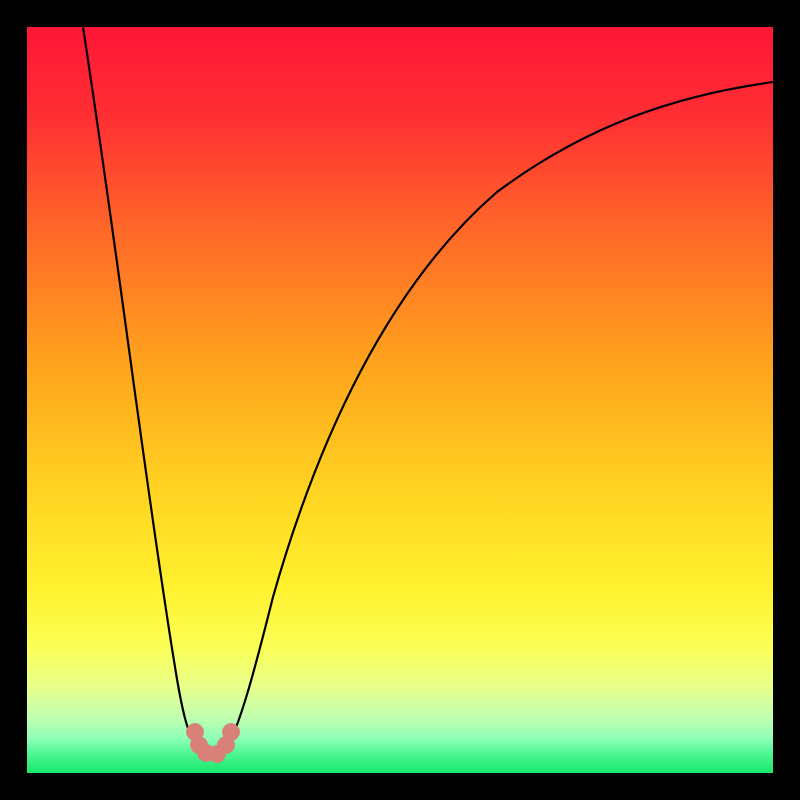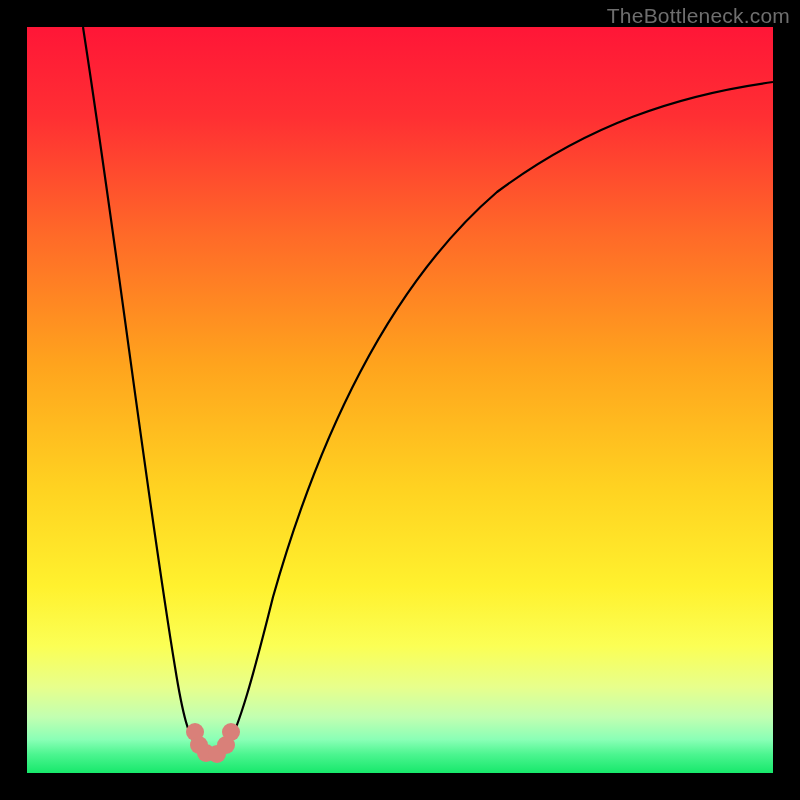--- a/index.html
+++ b/index.html
@@ -94,14 +94,13 @@
         <circle cx="168" cy="705" r="9"></circle>
         <circle cx="172" cy="718" r="9"></circle>
         <circle cx="179" cy="726" r="9"></circle>
         <circle cx="190" cy="727" r="9"></circle>
         <circle cx="199" cy="718" r="9"></circle>
         <circle cx="204" cy="705" r="9"></circle>
       </g>
     </svg>
   </div>
 
-  <div class="watermark">TheBottleneck.com</div>
 </div>
 
 </body></html>

